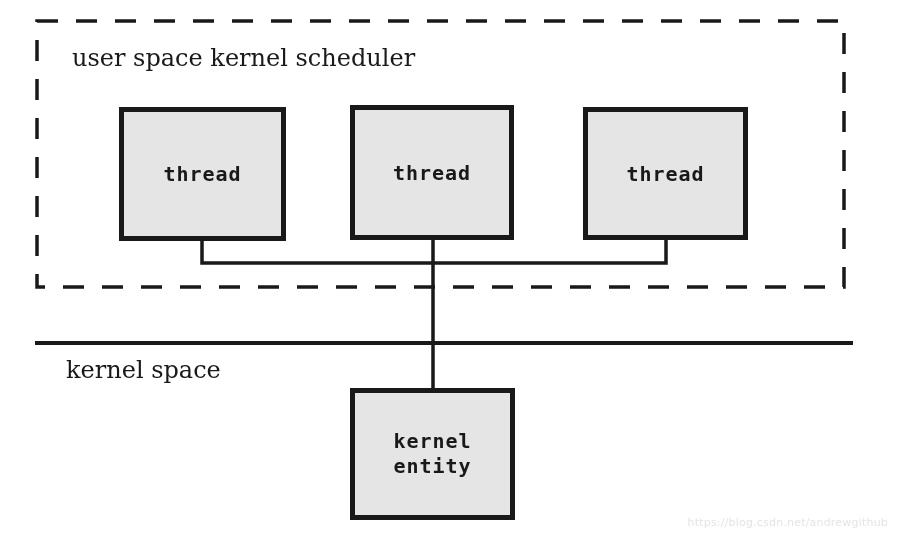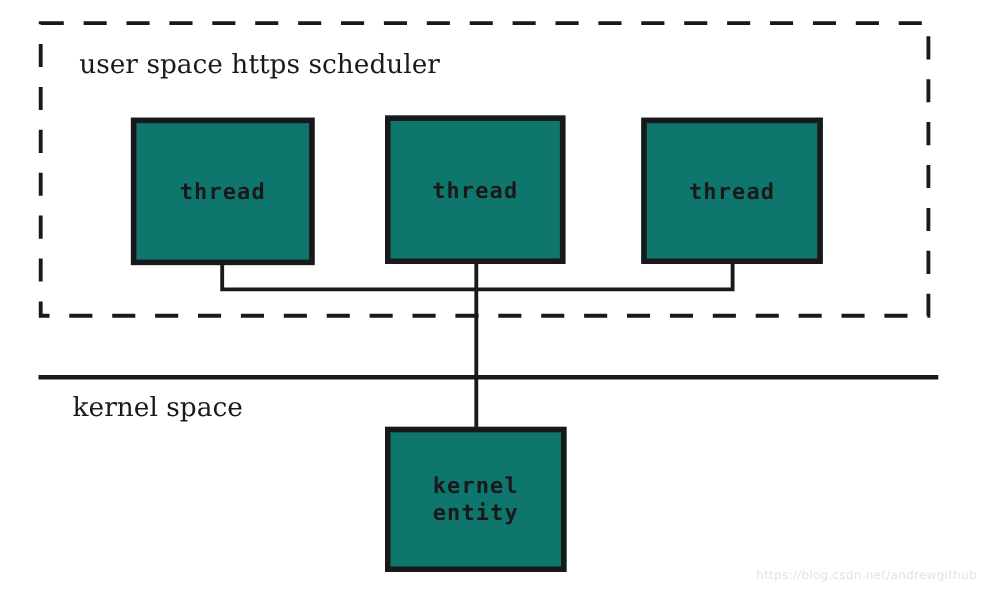--- a/index.html
+++ b/index.html
@@ -19,21 +19,21 @@
     position: absolute;
     left: 0;
     top: 0;
     width: 897px;
     height: 535px;
   }
   .box {
     position: absolute;
     box-sizing: border-box;
     border: 5px solid #191919;
-    background: #0f766e;
+    background: #e5e5e5;
     display: flex;
     align-items: center;
     justify-content: center;
   }
   .box-label {
     font-family: "DejaVu Sans Mono", monospace;
     font-weight: bold;
     font-size: 20px;
     letter-spacing: 1px;
     color: #191919;
@@ -76,21 +76,21 @@
 
     <rect x="37" y="21" width="807" height="266" fill="none" stroke="#191919" stroke-width="3.5" stroke-dasharray="21 18"></rect>
 
     <path d="M 202,239 L 202,263 L 666,263 L 666,238" fill="none" stroke="#191919" stroke-width="3.5"></path>
 
     <line x1="433" y1="239" x2="433" y2="390" stroke="#191919" stroke-width="3.5"></line>
 
     <line x1="35" y1="343" x2="853" y2="343" stroke="#191919" stroke-width="4"></line>
   </svg>
 
-  <div class="region-label" id="scheduler-title">user space https scheduler</div>
+  <div class="region-label" id="scheduler-title">user space kernel scheduler</div>
 
   <div class="box" id="thread-box-1">
     <span class="box-label">thread</span>
   </div>
 
   <div class="box" id="thread-box-2">
     <span class="box-label">thread</span>
   </div>
 
   <div class="box" id="thread-box-3">

